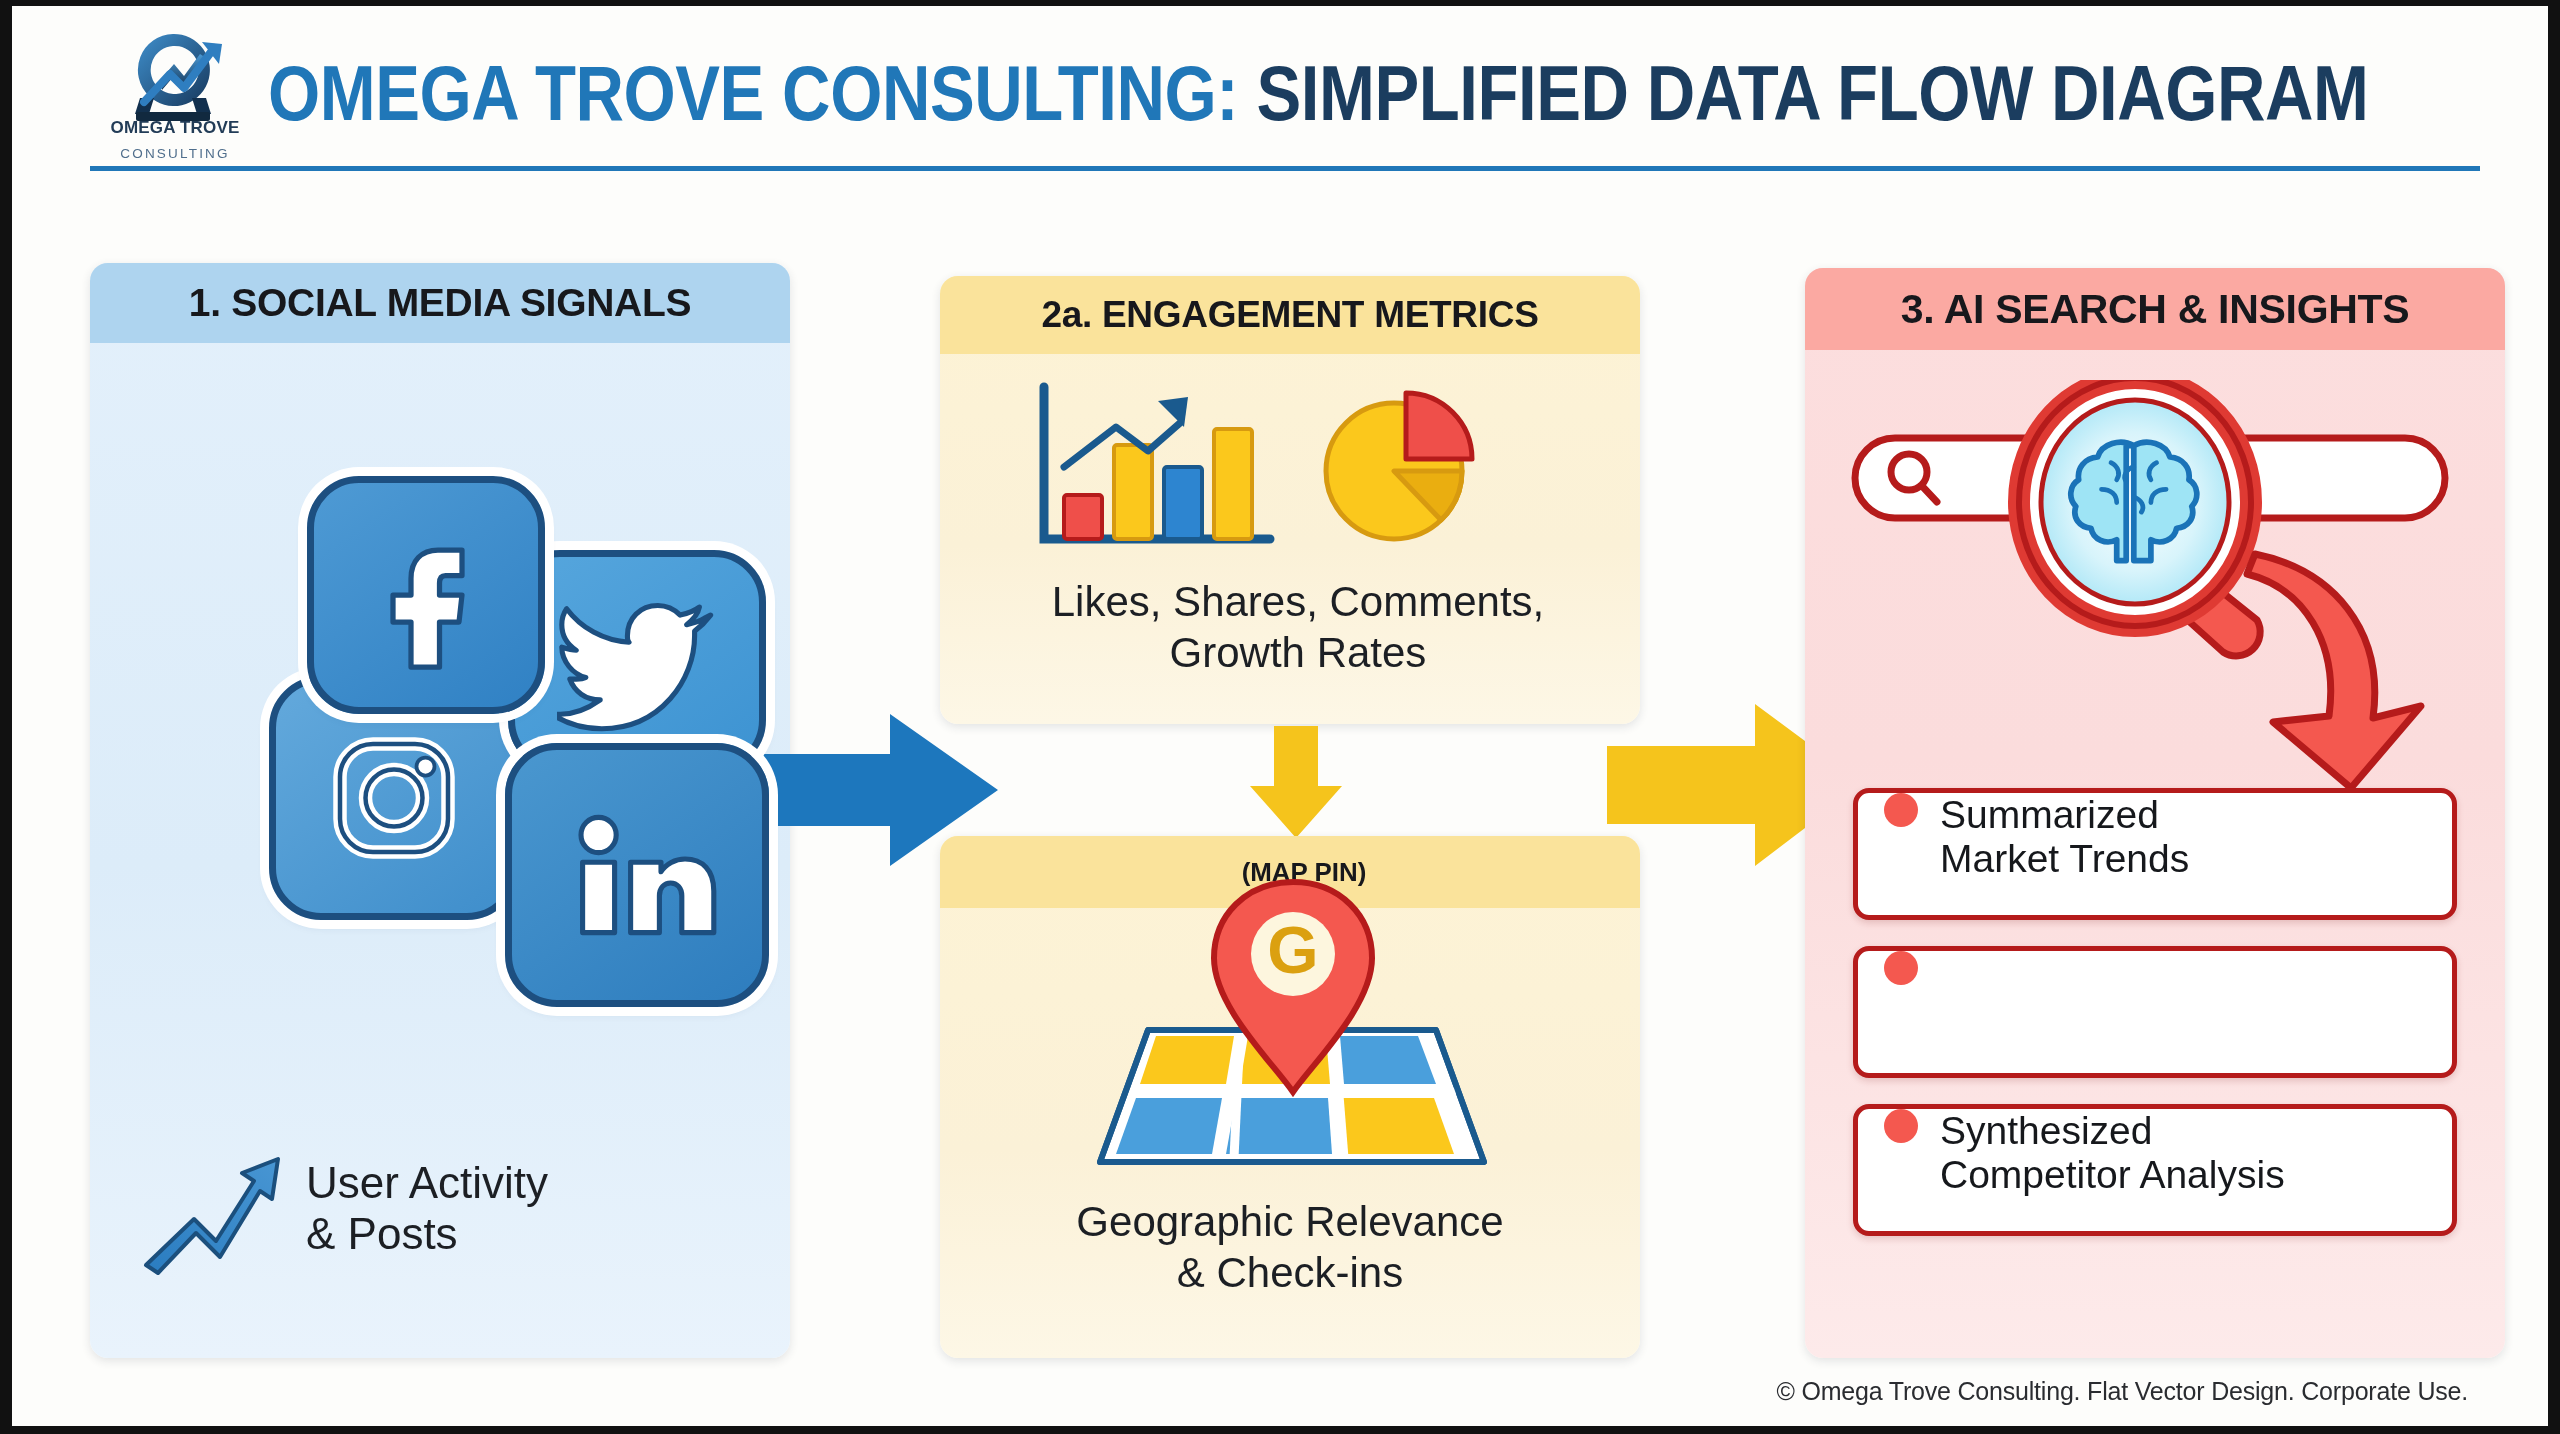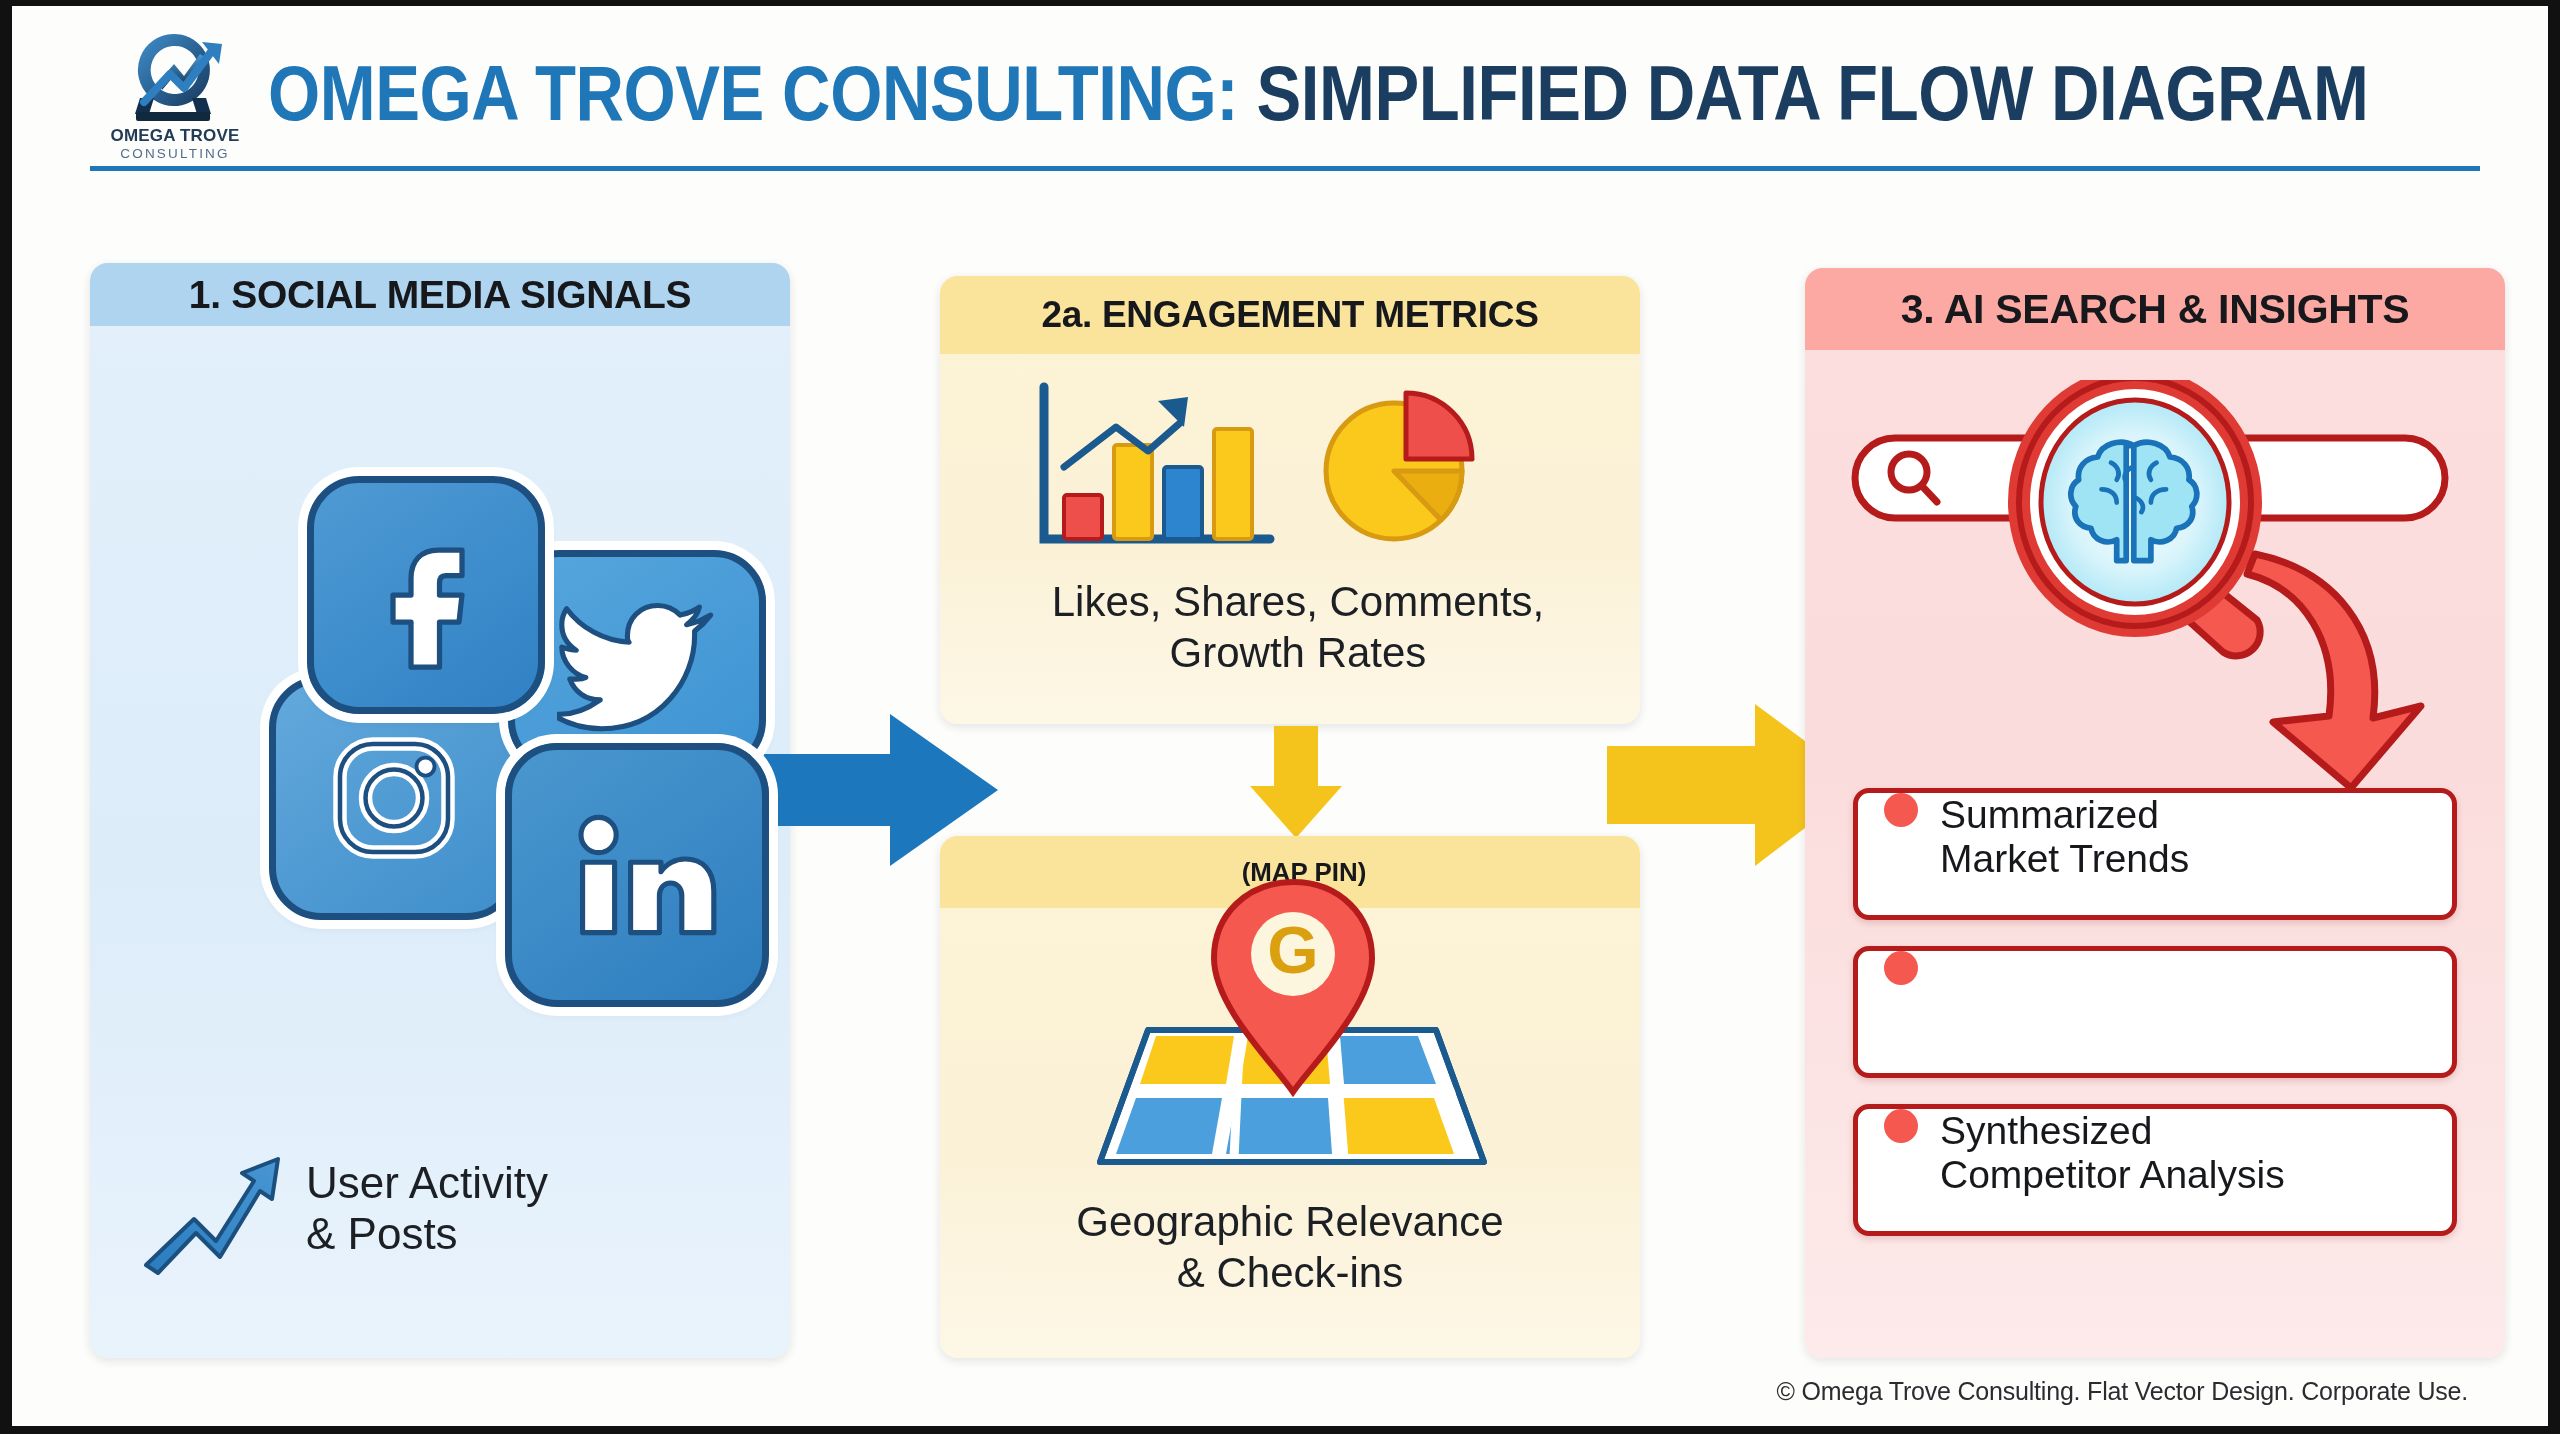--- a/index.html
+++ b/index.html
@@ -35,21 +35,21 @@
     width: 2400px; height: 150px;
   }
   .logo {
     position: absolute;
     left: 10px; top: 8px;
     width: 150px; height: 140px;
   }
   .logo-mark { position:absolute; left:14px; top:0px; width:118px; height:98px; }
   .logo-name {
     position: absolute;
-    left: 0; top: 100px;
+    left: 0; top: 92px;
     width: 150px;
     text-align: center;
     font-size: 17px;
     font-weight: bold;
     letter-spacing: 0.2px;
     color: #223c57;
     line-height: 1.12;
   }
   .logo-sub {
     position: absolute;
@@ -107,21 +107,21 @@
     letter-spacing: 0;
   }
 
   
   #panel-social {
     left: 90px; top: 263px;
     width: 700px; height: 1095px;
     background: linear-gradient(180deg,#e3f0fb 0%, #dcecf9 55%, #e9f3fc 100%);
   }
   #panel-social .panel-head {
-    height: 63px;
+    height: 80px;
     background: #aed4ef;
     font-size: 39px;
   }
   .social-cluster {
     position: absolute;
     left: 175px; top: 205px;
     width: 520px; height: 600px;
   }
   .sicon {
     position: absolute;

